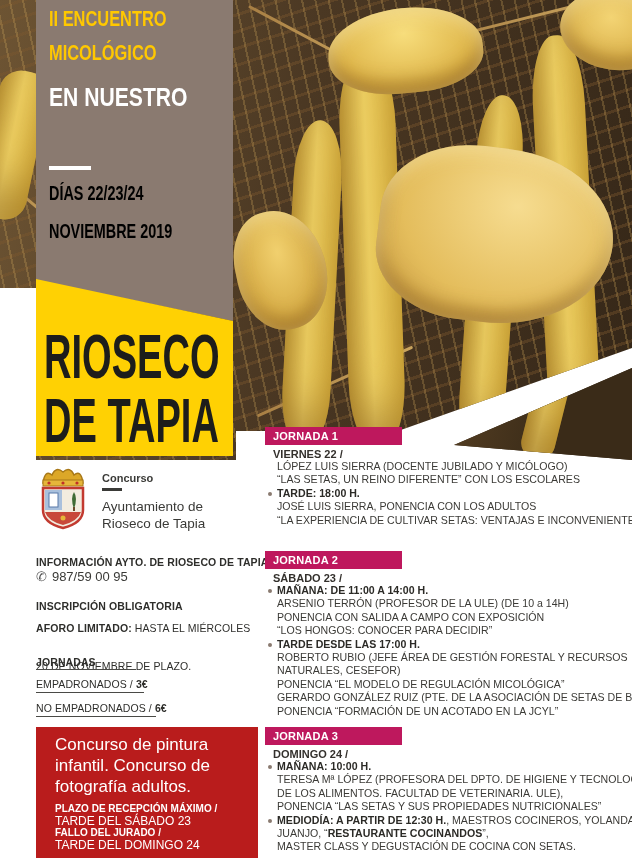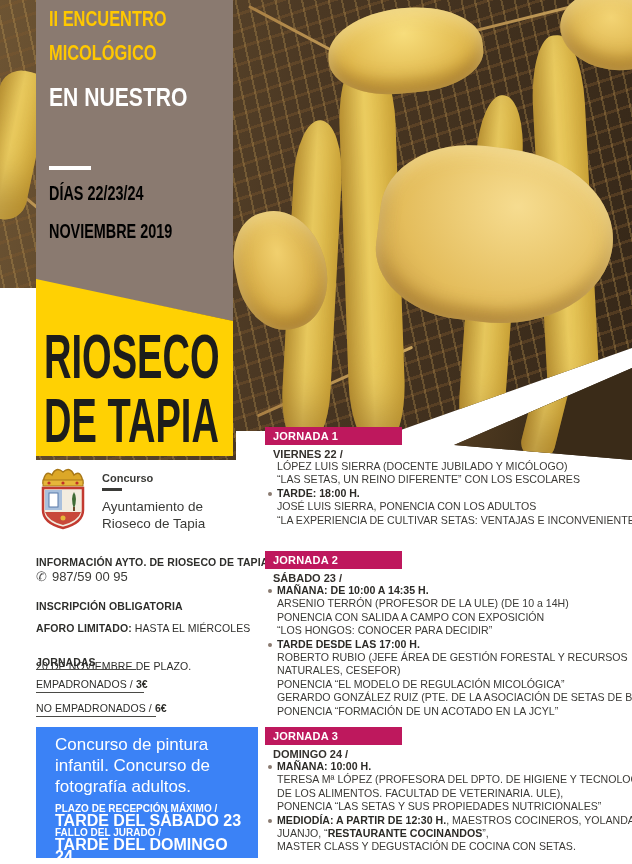--- a/index.html
+++ b/index.html
@@ -49,25 +49,25 @@
 
   
   .info{left:36px;color:#2e2e2b;}
   .b{font-weight:bold;}
   .small{font-size:10.5px;letter-spacing:.1px;}
   .rule{height:1px;background:#4a4a46;}
   #phone-row{top:569px;font-size:13px;color:#3a3a37;}
   #phone-row .glyph{font-size:13px;margin-right:5px;color:#555;}
 
   
-  #contest{left:36px;top:727px;width:222px;height:131px;background:#3b82f6;color:#fff;
+  #contest{left:36px;top:727px;width:222px;height:131px;background:#b91c1c;color:#fff;
     padding:7px 12px 0 19px;box-sizing:border-box;}
   .contest-title{font-size:17px;line-height:21px;}
   .c-label{font-size:10px;font-weight:bold;line-height:12px;}
-  .c-value{font-size:16px;font-weight:bold;line-height:12px;}
+  .c-value{font-size:12px;font-weight:normal;line-height:12px;}
 
   
   .jornada{position:absolute;left:265px;width:367px;}
   .jbar{width:137px;height:18px;background:#be185d;color:#fff;font-size:11px;font-weight:bold;
         line-height:18px;padding-left:8px;box-sizing:border-box;letter-spacing:.2px;}
   .jday{margin:3px 0 0 8px;font-size:11px;font-weight:bold;color:#33302c;}
   .jline{position:relative;padding-left:12px;font-size:10.6px;line-height:13.4px;color:#3b3a36;white-space:nowrap;}
   .jline .dot{position:absolute;left:3px;top:5px;width:4px;height:4px;border-radius:50%;background:#8A7A70;}
   .jline .b{color:#2b2a26;}
 </style>
@@ -164,21 +164,21 @@
       <div class="jline"><span>“LAS SETAS, UN REINO DIFERENTE” CON LOS ESCOLARES</span></div>
       <div class="jline"><span class="dot"></span><span class="b">TARDE: 18:00 H.</span></div>
       <div class="jline"><span>JOSÉ LUIS SIERRA,  PONENCIA CON LOS ADULTOS</span></div>
       <div class="jline"><span>“LA EXPERIENCIA DE CULTIVAR SETAS: VENTAJAS E INCONVENIENTES”</span></div>
     </div>
 </div>
 <div class="jornada" style="top:551px">
   <div class="jbar">JORNADA 2</div>
   <div class="jday">SÁBADO 23 /</div>
   <div>
-      <div class="jline"><span class="dot"></span><span class="b">MAÑANA: DE 10:00 A 14:35 H.</span></div>
+      <div class="jline"><span class="dot"></span><span class="b">MAÑANA: DE 11:00 A 14:00 H.</span></div>
       <div class="jline"><span>ARSENIO TERRÓN (PROFESOR DE LA ULE) (DE 10 a 14H)</span></div>
       <div class="jline"><span>PONENCIA CON SALIDA A CAMPO CON EXPOSICIÓN</span></div>
       <div class="jline"><span>“LOS HONGOS: CONOCER PARA DECIDIR”</span></div>
       <div class="jline"><span class="dot"></span><span class="b">TARDE DESDE LAS 17:00 H.</span></div>
       <div class="jline"><span>ROBERTO RUBIO (JEFE ÁREA DE GESTIÓN FORESTAL Y RECURSOS</span></div>
       <div class="jline"><span>NATURALES, CESEFOR)</span></div>
       <div class="jline"><span>PONENCIA “EL MODELO DE REGULACIÓN MICOLÓGICA”</span></div>
       <div class="jline"><span>GERARDO GONZÁLEZ RUIZ (PTE. DE LA ASOCIACIÓN DE SETAS DE BABIA)</span></div>
       <div class="jline"><span>PONENCIA “FORMACIÓN DE UN ACOTADO EN LA JCYL”</span></div>
     </div>

